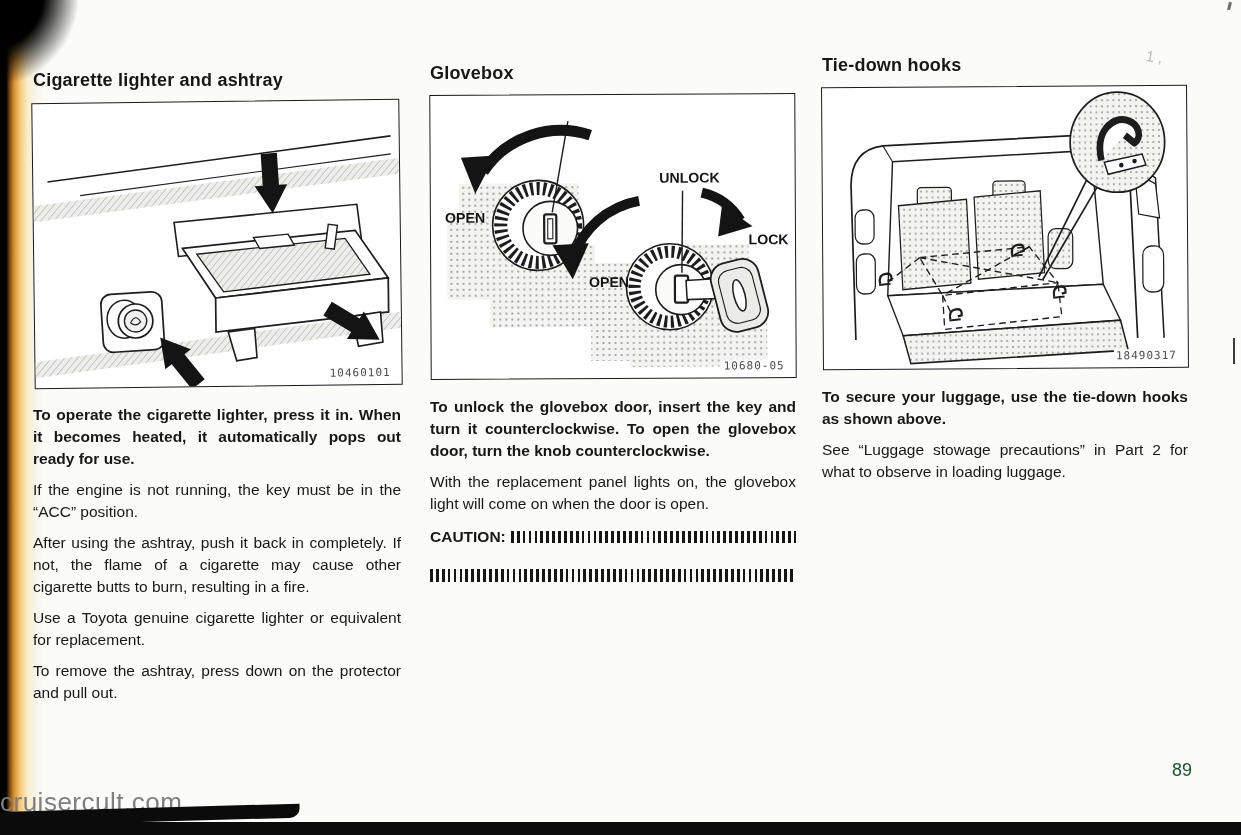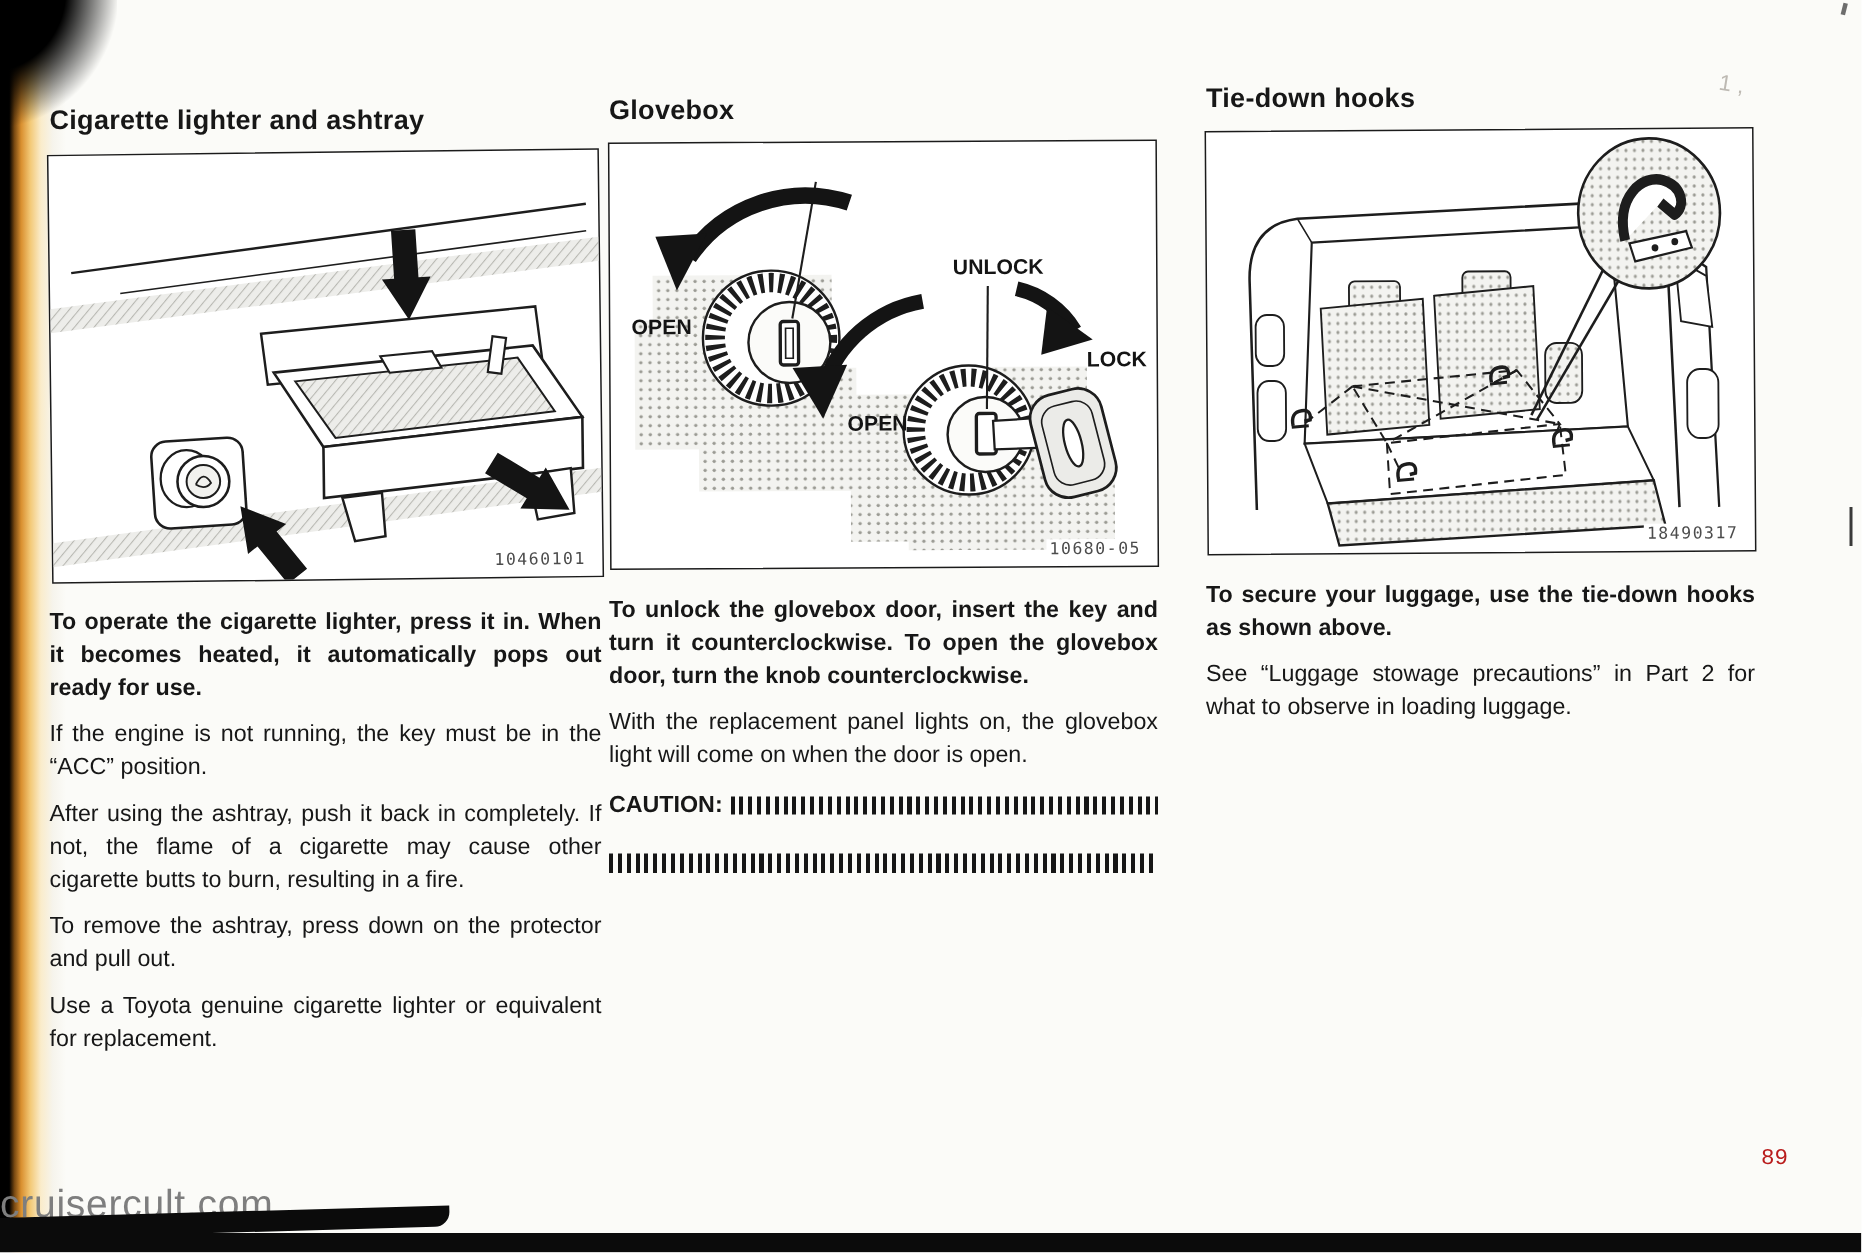--- a/index.html
+++ b/index.html
@@ -18,32 +18,32 @@
   }
   .bottom-bar { position:absolute; left:0; right:0; bottom:0; height:13px; background:#0b0b0b; }
   .bottom-wedge {
     position:absolute; left:0; bottom:9px; width:300px; height:14px; background:#0b0b0b;
     transform:rotate(-1.6deg); transform-origin:left bottom; border-radius:0 0 10px 0;
   }
   .watermark {
     position:absolute; left:0; width:100%; bottom:17px; 
     font-size:26px; color:#7e7e7e; letter-spacing:0.5px;
   }
-  .page-number { position:absolute; right:49px; bottom:54px; font-size:15px; color:#b91c1c;font-family:Liberation Mono, monospace; }
+  .page-number { position:absolute; right:49px; bottom:54px; font-size:18px; color:#14532d; }
   .marginalia {
     position:absolute; left:1146px; top:48px; color:#a9a49c; font-size:15px;
     transform:rotate(9deg); opacity:.75;
   }
   .tick-right { position:absolute; right:6px; top:338px; width:2px; height:26px; background:#3a3a3a; }
   .speck-top { position:absolute; right:10px; top:2px; width:3px; height:8px; background:#6d6d6d; transform:rotate(14deg); }
 
   .col { position:absolute; }
   #col1 { left:33px;  top:70px; width:368px; }
-  #col2 { left:406px; top:63px; width:366px; }
-  #col3 { left:804px; top:55px; width:366px; }
+  #col2 { left:430px; top:63px; width:366px; }
+  #col3 { left:822px; top:55px; width:366px; }
 
   h2 { font-size:18px; margin:0 0 10px; letter-spacing:0.2px; }
 
   figure {
     margin:0 0 17px; position:relative; background:#fff;
     border:1.7px solid #1b1b1b;
   }
   #fig1 { height:284px; transform:rotate(-0.7deg); }
   #fig2 { height:283px; transform:rotate(-0.3deg); }
   #fig3 { height:281px; transform:rotate(-0.4deg); }
@@ -110,22 +110,22 @@
         </g>
         <use href="#arr" transform="translate(232,52) rotate(87)" fill="#141414"></use>
         <use href="#arr" transform="translate(160,282) rotate(-128)" fill="#141414"></use>
         <use href="#arr" transform="translate(288,208) rotate(32)" fill="#141414"></use>
       </svg>
       <span class="figcode">10460101</span>
     </figure>
     <p class="bold">To operate the cigarette lighter, press it in. When it becomes heated, it automatically pops out ready for use.</p>
     <p>If the engine is not running, the key must be in the “ACC” position.</p>
     <p>After using the ashtray, push it back in completely. If not, the flame of a cigarette may cause other cigarette butts to burn, resulting in a fire.</p>
+    <p>Use a Toyota genuine cigarette lighter or equivalent for replacement.</p>
     <p>To remove the ashtray, press down on the protector and pull out.</p>
-    <p>Use a Toyota genuine cigarette lighter or equivalent for replacement.</p>
   </section>
 
   <section class="col" id="col2">
     <h2>Glovebox</h2>
     <figure id="fig2">
       <svg viewBox="0 0 360 283" preserveAspectRatio="none">
         <defs>
           <pattern id="dots2" width="6" height="6" patternUnits="userSpaceOnUse">
             <rect width="6" height="6" fill="#f3f3f0"></rect>
             <circle cx="2" cy="2" r="1.1" fill="#9b9b94"></circle>

